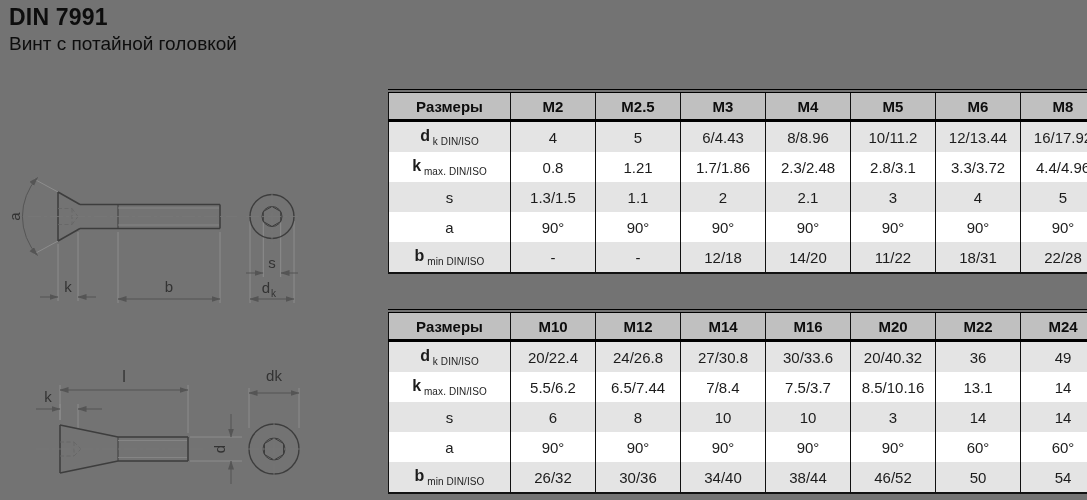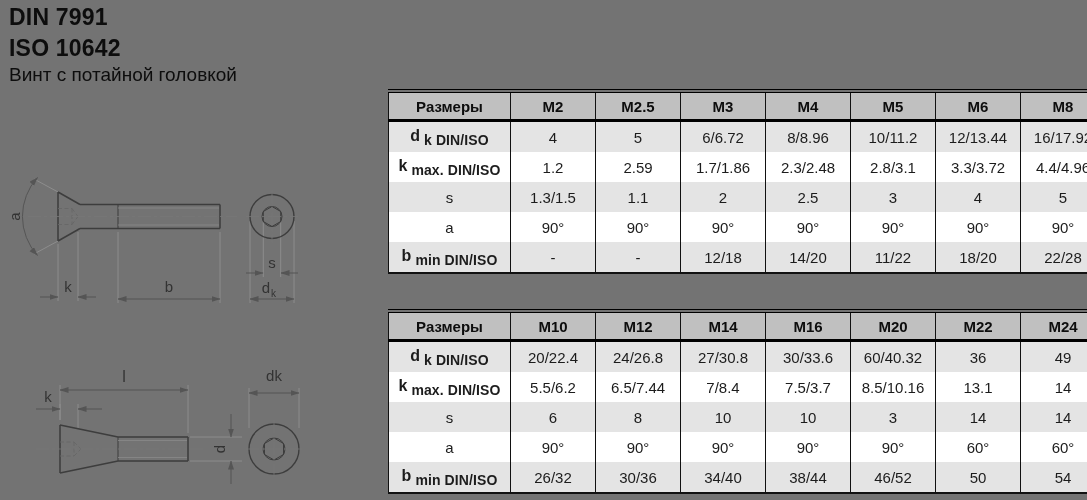--- a/index.html
+++ b/index.html
@@ -27,21 +27,21 @@
   }
   table.dims thead th {
     background:#c0c0c0; font-weight:bold; color:#0d0d0d; height:26px;
     border-top:4px double #000; border-bottom:3px solid #000;
   }
   table.dims tbody th, table.dims tbody td { height:30px; font-weight:normal; }
   table.dims tbody tr:nth-child(odd) { background:#e4e4e4; }
   table.dims tbody tr:nth-child(even) { background:#ffffff; }
   .lbl-main { font-weight:bold; font-size:16px; }
   .lbl-main.plain { font-weight:normal; font-size:15px; }
-  .lbl-sub { font-size:14px; font-weight:bold; letter-spacing:0.1px; }
+  .lbl-sub { font-size:10px; font-weight:normal; letter-spacing:0.1px; }
 
   
   svg.drawing { position:absolute; left:0; }
   #drawing1 { top:158px; }
   #drawing2 { top:352px; }
   svg.drawing text { font-family:"Liberation Sans", sans-serif; font-size:15px; fill:#333; }
   .body-ln   { stroke:#3d3d3d; stroke-width:1.5; fill:none; }
   .body-thin { stroke:#3d3d3d; stroke-width:1;   fill:none; }
   .thread    { stroke:#8a8a8a; stroke-width:0.8; fill:none; }
   .hidden-ln { stroke:#666;    stroke-width:0.9; fill:none; stroke-dasharray:4 2.5; }
@@ -49,21 +49,20 @@
   .ext-ln    { stroke:#909090; stroke-width:0.9; fill:none; }
   .dim-ln    { stroke:#555;    stroke-width:1;   fill:none; }
 </style>
 </head>
 <body>
 
 <div class="page">
 
   <div class="titleblock">
     <div class="std">DIN 7991</div>
-    <div class="std">ISO 10642</div>
     <div class="subtitle">Винт с потайной головкой</div>
   </div>
 
   <svg id="drawing1" class="drawing" width="345" height="152" viewBox="0 0 345 152">
     <defs>
       <marker id="ma" markerWidth="9" markerHeight="7" refX="8.5" refY="3" orient="auto-start-reverse" markerUnits="userSpaceOnUse">
         <path d="M0,0 L9,3 L0,6 Z" fill="#555"></path>
       </marker>
     </defs>
 
@@ -168,42 +167,42 @@
           <th>M5</th>
           <th>M6</th>
           <th>M8</th>
         </tr>
       </thead>
     <tbody>
         <tr>
           <th><span class="lbl-main">d</span><sub class="lbl-sub"> k DIN/ISO</sub></th>
           <td>4</td>
           <td>5</td>
-          <td>6/6.72</td>
+          <td>6/4.43</td>
           <td>8/8.96</td>
           <td>10/11.2</td>
           <td>12/13.44</td>
           <td>16/17.92</td>
         </tr>
         <tr>
           <th><span class="lbl-main">k</span><sub class="lbl-sub"> max. DIN/ISO</sub></th>
-          <td>1.2</td>
-          <td>2.59</td>
+          <td>0.8</td>
+          <td>1.21</td>
           <td>1.7/1.86</td>
           <td>2.3/2.48</td>
           <td>2.8/3.1</td>
           <td>3.3/3.72</td>
           <td>4.4/4.96</td>
         </tr>
         <tr>
           <th><span class="lbl-main plain">s</span></th>
           <td>1.3/1.5</td>
           <td>1.1</td>
           <td>2</td>
-          <td>2.5</td>
+          <td>2.1</td>
           <td>3</td>
           <td>4</td>
           <td>5</td>
         </tr>
         <tr>
           <th><span class="lbl-main plain">a</span></th>
           <td>90°</td>
           <td>90°</td>
           <td>90°</td>
           <td>90°</td>
@@ -211,21 +210,21 @@
           <td>90°</td>
           <td>90°</td>
         </tr>
         <tr>
           <th><span class="lbl-main">b</span><sub class="lbl-sub"> min DIN/ISO</sub></th>
           <td>-</td>
           <td>-</td>
           <td>12/18</td>
           <td>14/20</td>
           <td>11/22</td>
-          <td>18/20</td>
+          <td>18/31</td>
           <td>22/28</td>
         </tr>
       </tbody>
   </table>
 
   <table id="table2" class="dims">
     <colgroup>
       <col style="width:122px">
       <col style="width:85px">
         <col style="width:85px">
@@ -247,21 +246,21 @@
           <th>M24</th>
         </tr>
       </thead>
     <tbody>
         <tr>
           <th><span class="lbl-main">d</span><sub class="lbl-sub"> k DIN/ISO</sub></th>
           <td>20/22.4</td>
           <td>24/26.8</td>
           <td>27/30.8</td>
           <td>30/33.6</td>
-          <td>60/40.32</td>
+          <td>20/40.32</td>
           <td>36</td>
           <td>49</td>
         </tr>
         <tr>
           <th><span class="lbl-main">k</span><sub class="lbl-sub"> max. DIN/ISO</sub></th>
           <td>5.5/6.2</td>
           <td>6.5/7.44</td>
           <td>7/8.4</td>
           <td>7.5/3.7</td>
           <td>8.5/10.16</td>

